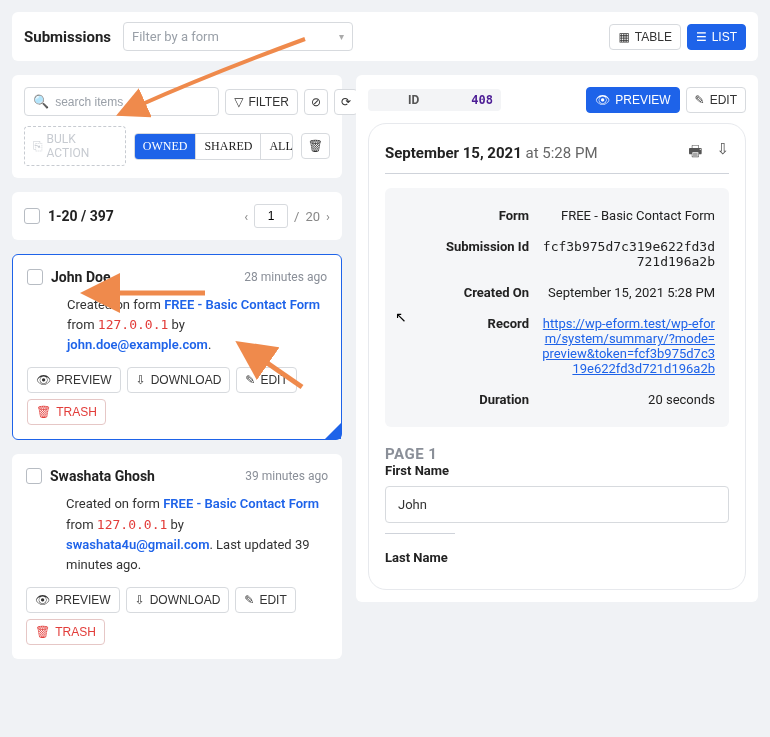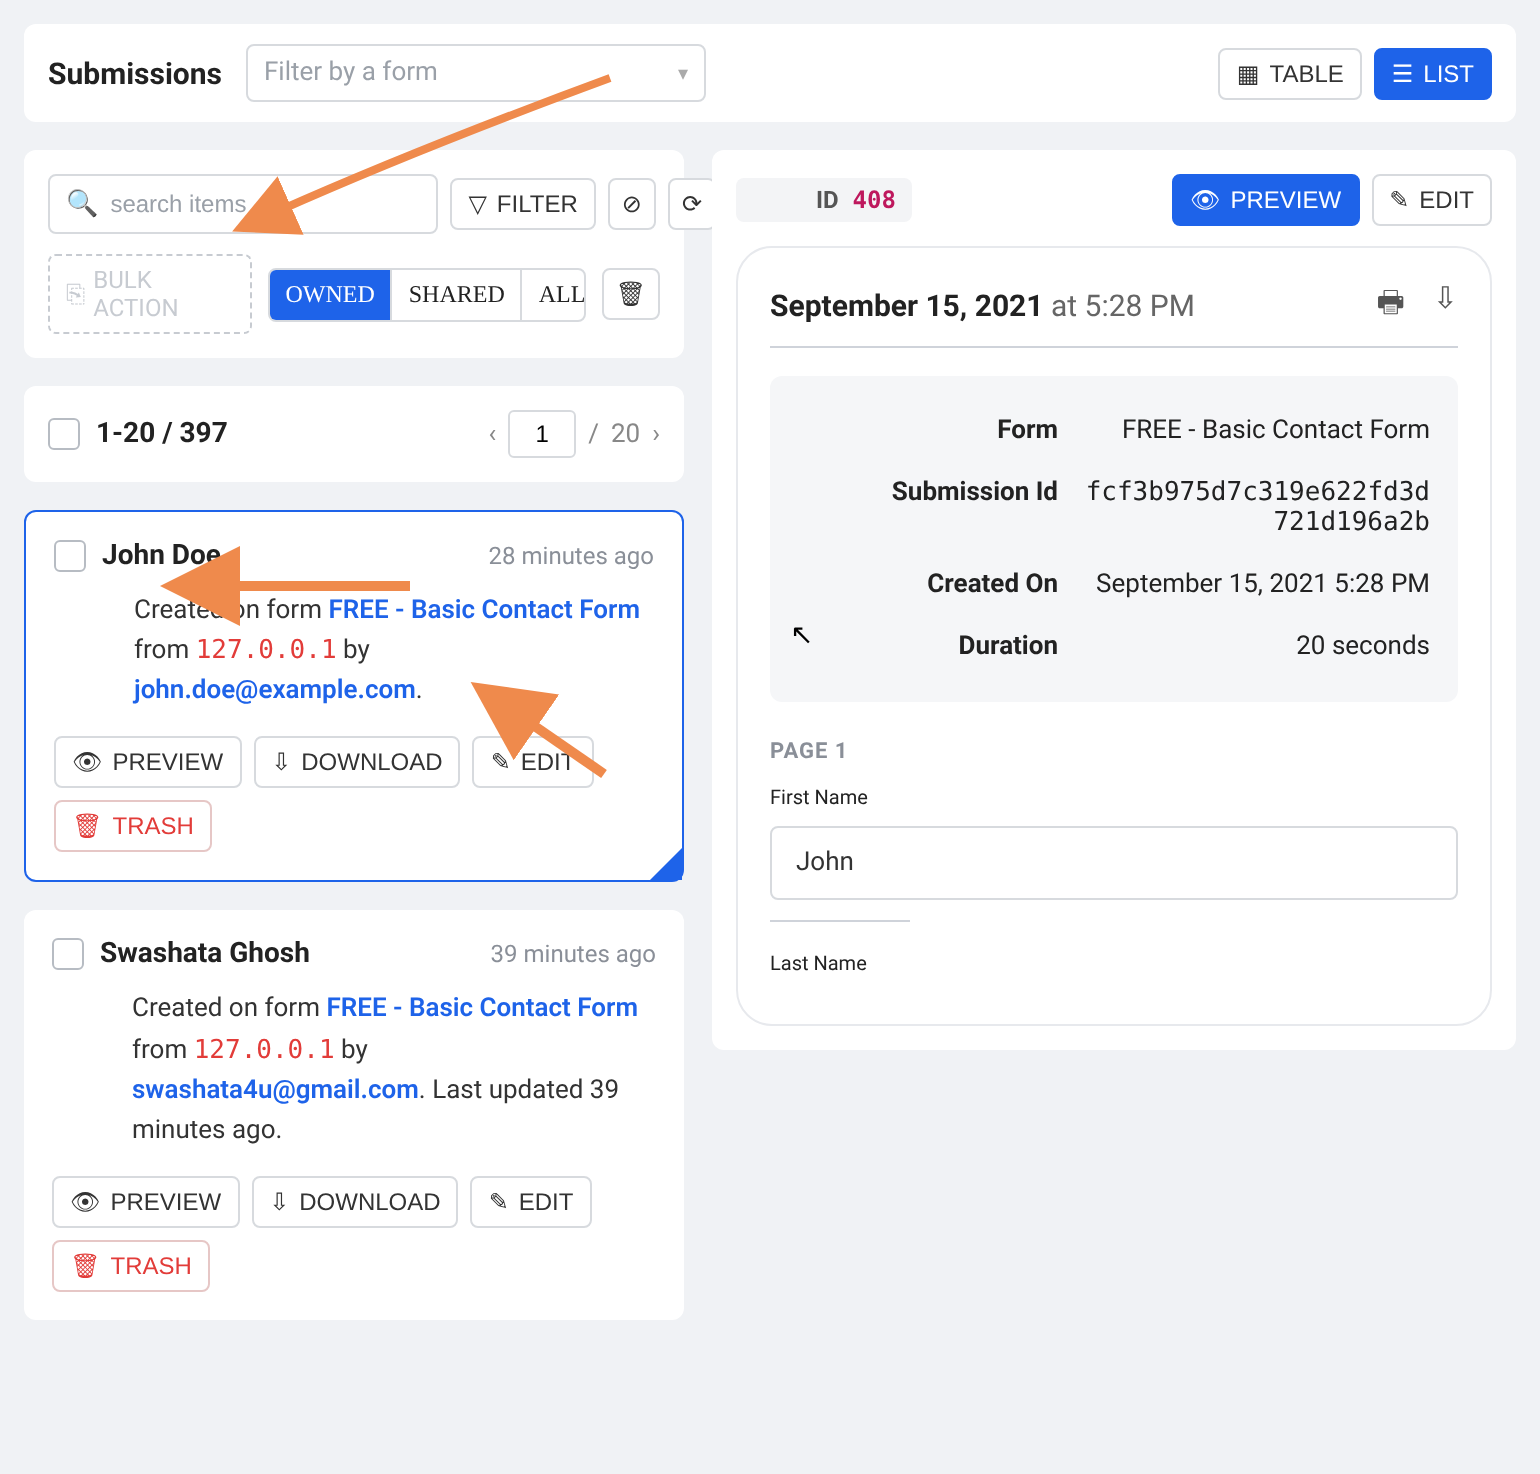--- a/index.html
+++ b/index.html
@@ -119,36 +119,36 @@
   .card-name { font-weight: 700; font-size: 14px; }
   .card-time { margin-left: auto; color: #8a8f98; font-size: 12px; }
   .card-body { font-size: 13px; line-height: 1.55; color: #333; margin-bottom: 12px; margin-left: 40px; }
   .link-bold { color: #1e63e9; font-weight: 600; }
   .ip { font-family: ui-monospace, Menlo, monospace; color: #e23c39; }
   .card-actions { display: flex; flex-wrap: wrap; gap: 6px; }
   
   .detail-head { display: flex; align-items: center; gap: 8px; margin-bottom: 10px; }
   .id-pill { background: #f3f4f6; border-radius: 4px; padding: 4px 8px; font-size: 12px; }
   .id-pill .id-label { color: #555; font-weight: 700; margin-right: 4px; padding-left: 32px; }
-  .id-pill .id-value { color: #be185d; font-family: ui-monospace, Menlo, monospace; font-weight: 700; }
+  .id-pill .id-value { color: #4c1d95; font-family: ui-monospace, Menlo, monospace; font-weight: 700; margin-left: 45px; }
   .detail-actions { margin-left: auto; display: flex; gap: 6px; }
   .detail-panel { border: 1px solid #e7e9ed; border-radius: 18px; padding: 16px; }
   .detail-date { font-size: 15px; margin-bottom: 6px; display:flex; align-items:center; }
   .detail-date .bold { font-weight: 700; }
   .detail-date .light { color: #666; }
   .date-icons { margin-left: auto; display: flex; gap: 14px; color: #555; }
   hr.sep { border: none; border-top: 1px solid #cfd3da; margin: 8px 0 14px 0; }
   .meta-box { background: #f5f6f8; border-radius: 6px; padding: 12px 14px; margin-bottom: 18px; text-align: right; }
   .meta-row { display: flex; gap: 12px; padding: 8px 0; font-size: 13px; }
   .meta-label { width: 130px; font-weight: 700; color: #222; }
   .meta-val { flex: 1; color: #222; word-break: break-all; }
   .meta-val.mono { font-family: ui-monospace, Menlo, monospace; }
   .meta-val a { color: #1e63e9; text-decoration: underline; }
-  .section-label { color: #8a8f98; font-size: 11px; letter-spacing: .5px; font-weight: 700; margin-bottom: 12px; }
-  .field-label { font-weight: 400; font-size: 10px; margin-bottom: 8px; }
+  .section-label { color: #8a8f98; font-size: 15px; letter-spacing: .5px; font-weight: 700; margin-bottom: 0; }
+  .field-label { font-weight: 700; font-size: 13px; margin-bottom: 8px; }
   .field-value { border: 1px solid #d7dade; border-radius: 4px; padding: 10px 12px; font-size: 13px; color: #333; margin-bottom: 10px; }
   .short-sep { width: 70px; height: 1px; background: #cfd3da; margin: 10px 0 16px 0; }
   .chev { color: #aaa; font-size: 10px; }
   
   .arrow { position: absolute; pointer-events: none; }
   svg { overflow: visible; }
   .cursor { position: absolute; left: 395px; top: 309px; font-size: 14px; color: #000; }
 </style>
 </head>
 <body>
@@ -292,20 +292,24 @@
           <div class="meta-label">Form</div>
           <div class="meta-val">FREE - Basic Contact Form</div>
         </div>
         <div class="meta-row">
           <div class="meta-label">Submission Id</div>
           <div class="meta-val mono">fcf3b975d7c319e622fd3d721d196a2b</div>
         </div>
         <div class="meta-row">
           <div class="meta-label">Created On</div>
           <div class="meta-val">September 15, 2021 5:28 PM</div>
+        </div>
+        <div class="meta-row">
+          <div class="meta-label">Record</div>
+          <div class="meta-val"><a href="#">https://wp-eform.test/wp-eform/system/summary/?mode=preview&amp;token=fcf3b975d7c319e622fd3d721d196a2b</a></div>
         </div>
         <div class="meta-row">
           <div class="meta-label">Duration</div>
           <div class="meta-val">20 seconds</div>
         </div>
       </div>
 
       <div class="section-label">PAGE 1</div>
 
       <div class="field-label">First Name</div>

